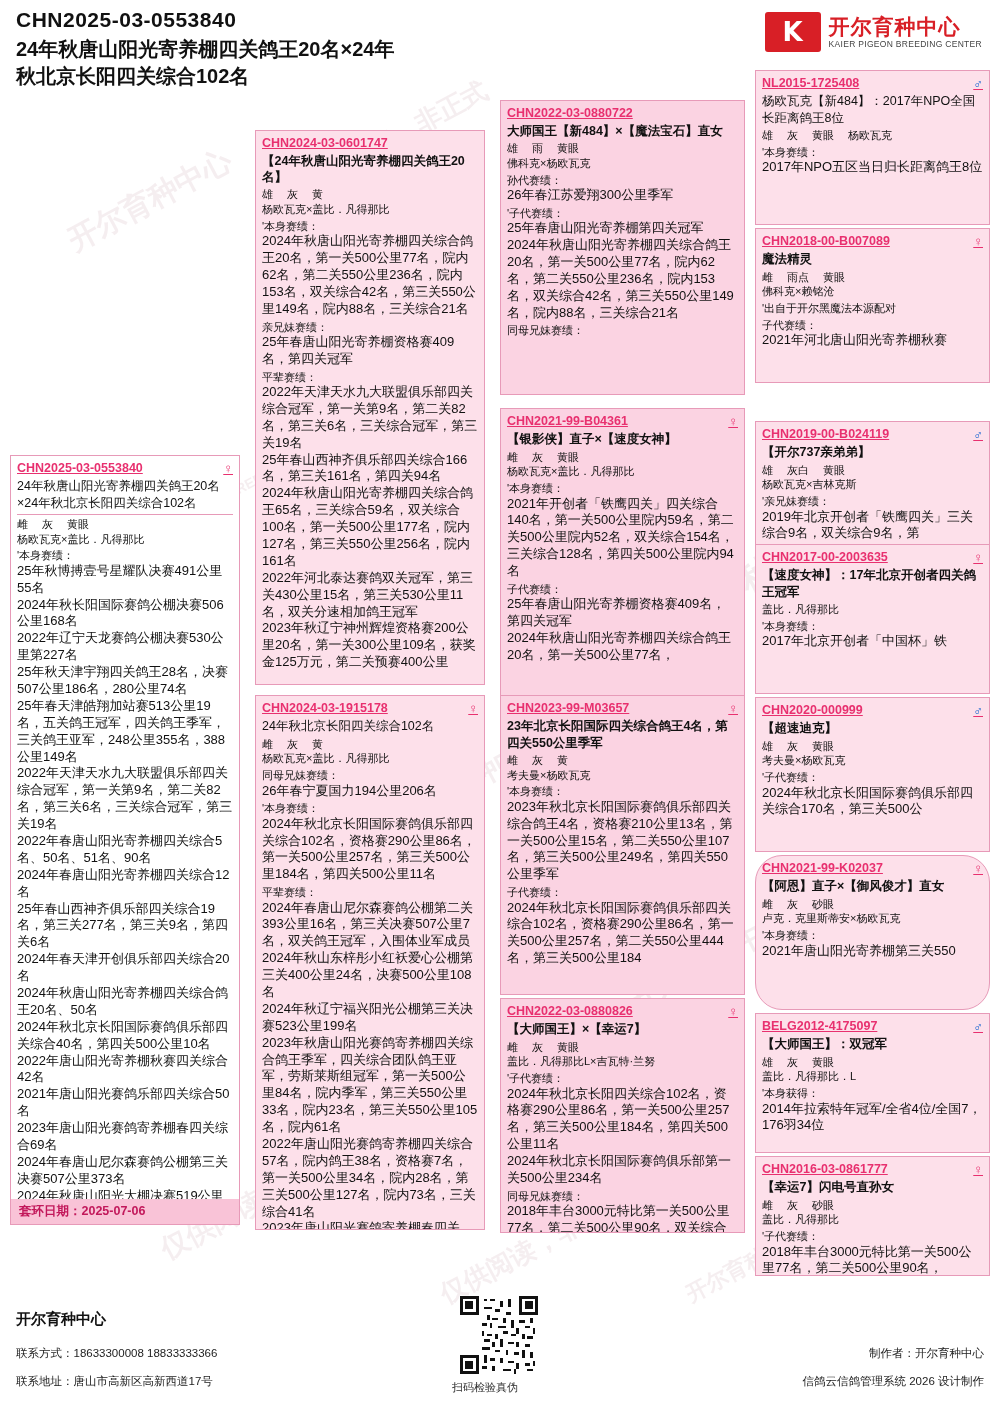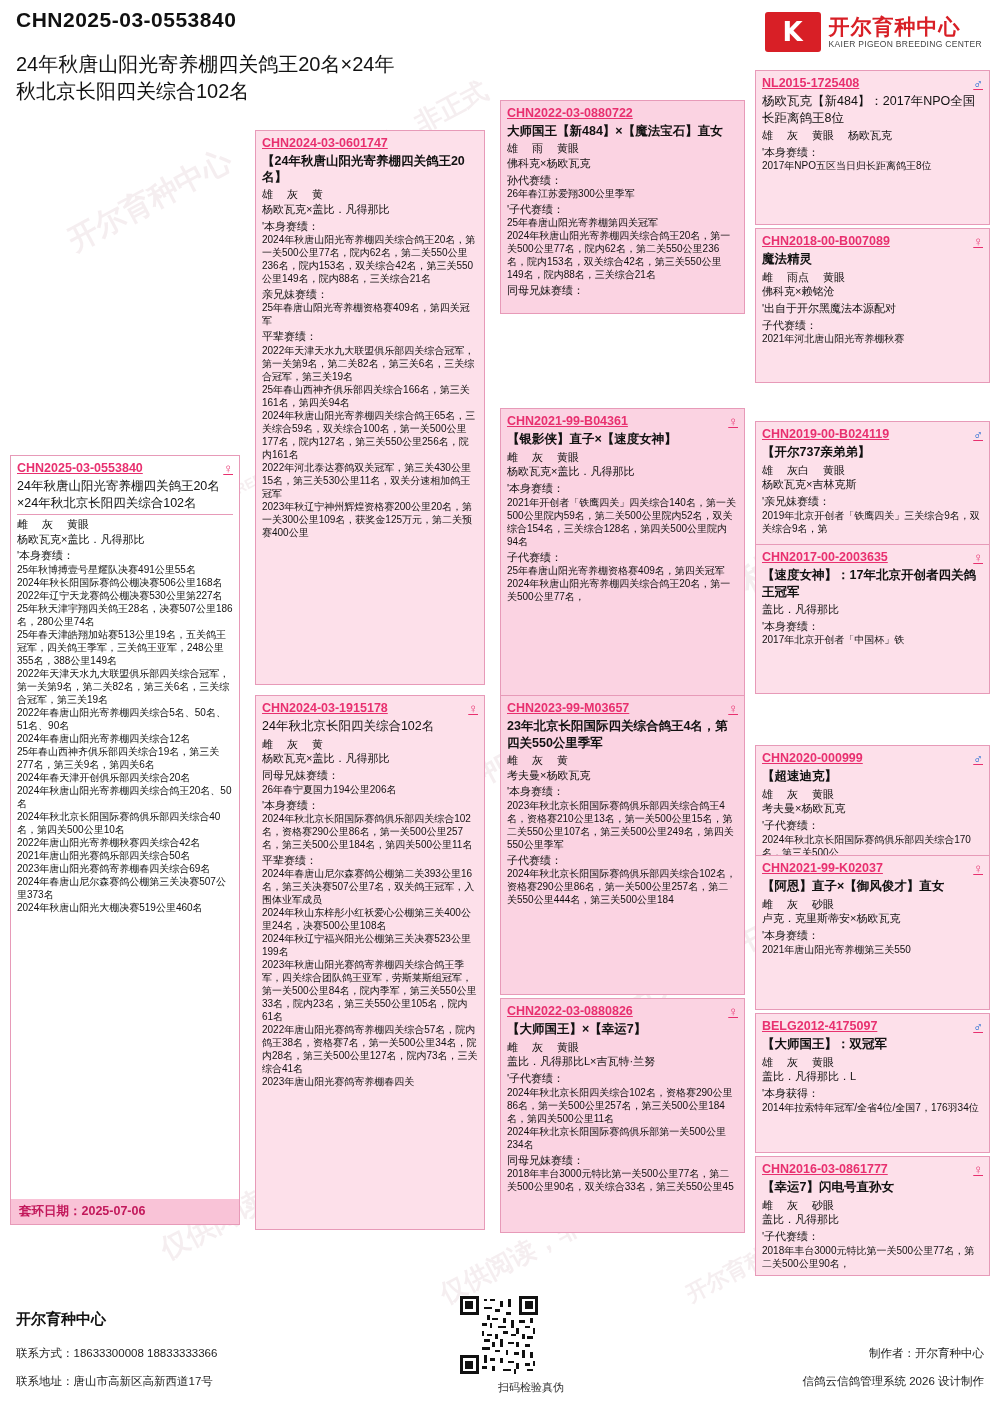--- a/index.html
+++ b/index.html
@@ -19,21 +19,21 @@
     font-weight:bold;
     white-space:nowrap;
     transform:rotate(-28deg);
     pointer-events:none;
     user-select:none;
     z-index:0;
   }
   
   .header{position:absolute;left:16px;top:8px;width:700px;z-index:3;}
   .hdr-code{font-size:21px;font-weight:bold;letter-spacing:.5px;}
-  .hdr-title{font-size:20px;font-weight:normal;line-height:1.35;margin-top:19px;}
+  .hdr-title{font-size:20px;font-weight:bold;line-height:1.35;margin-top:4px;}
   .logo{position:absolute;right:18px;top:12px;display:flex;align-items:center;gap:8px;z-index:3;}
   .logo-mark{
     width:56px;height:40px;background:#d81f26;border-radius:3px;
     display:flex;align-items:center;justify-content:center;
     color:#fff;font-size:26px;font-weight:bold;font-family:"DejaVu Sans",sans-serif;
   }
   .logo-txt-cn{font-size:21px;font-weight:bold;color:#d81f26;letter-spacing:1px;line-height:1.1;}
   .logo-txt-en{font-size:8.5px;color:#444;letter-spacing:.3px;}
   
   .card{
@@ -55,32 +55,32 @@
     display:flex;justify-content:space-between;align-items:center;text-decoration:underline;
   }
   .sex{font-size:13px;font-weight:bold;}
   .sex.m{color:#2a6fd4;}
   .sex.f{color:#e8306f;}
   .card-name{font-weight:bold;font-size:12.5px;margin-top:1px;line-height:1.3;}
   .pedi{margin-top:2px;font-size:11px;line-height:1.35;}
   .pedi .row{display:flex;gap:14px;}
   .sect{margin-top:2px;}
   .sect-t{font-size:11px;line-height:1.3;}
-  .body-txt{font-size:10px;line-height:1.3;white-space:pre-line;}
+  .body-txt{font-size:13px;line-height:1.3;white-space:pre-line;}
   .ring-date{
     position:absolute;left:0;bottom:0;width:100%;
     background:#f9c3d7;color:#c2185b;font-weight:bold;
     font-size:12.5px;padding:4px 8px;box-sizing:border-box;
   }
   
   .footer{position:absolute;left:0;bottom:0;width:100%;height:120px;z-index:3;}
   .f-brand{position:absolute;left:16px;top:16px;font-size:15px;font-weight:bold;}
   .f-line{position:absolute;left:16px;font-size:11.5px;color:#222;}
   .qr{position:absolute;left:460px;top:2px;width:78px;height:78px;z-index:3;}
-  .qr-cap{position:absolute;left:452px;top:86px;font-size:11px;color:#333;margin-left:46px;}
+  .qr-cap{position:absolute;left:452px;top:86px;font-size:11px;color:#333;}
   .f-right{position:absolute;right:16px;font-size:11.5px;color:#222;text-align:right;}
 </style>
 </head>
 <body>
 
 <div class="wm" style="left:60px;top:180px;font-size:30px;">开尔育种中心</div>
 <div class="wm" style="left:290px;top:120px;font-size:26px;">仅供阅读，非正式</div>
 <div class="wm" style="left:120px;top:480px;font-size:14px;">KAIER PIGEON BREEDING CENTER</div>
 <div class="wm" style="left:640px;top:560px;font-size:34px;">开尔育种中心</div>
 <div class="wm" style="left:620px;top:940px;font-size:30px;">开尔育种中心</div>
@@ -202,21 +202,21 @@
     <div class="sect-t">平辈赛绩：</div>
     <div class="body-txt">2024年春唐山尼尔森赛鸽公棚第二关393公里16名，第三关决赛507公里7名，双关鸽王冠军，入围体业军成员
 2024年秋山东梓彤小红袄爱心公棚第三关400公里24名，决赛500公里108名
 2024年秋辽宁福兴阳光公棚第三关决赛523公里199名
 2023年秋唐山阳光赛鸽寄养棚四关综合鸽王季军，四关综合团队鸽王亚军，劳斯莱斯组冠军，第一关500公里84名，院内季军，第三关550公里33名，院内23名，第三关550公里105名，院内61名
 2022年唐山阳光赛鸽寄养棚四关综合57名，院内鸽王38名，资格赛7名，第一关500公里34名，院内28名，第三关500公里127名，院内73名，三关综合41名
 2023年唐山阳光赛鸽寄养棚春四关</div>
   </div>
 </div>
 
-<div class="card deep" style="left:500px;top:100px;width:245px;height:214px;">
+<div class="card deep" style="left:500px;top:100px;width:245px;height:295px;">
   <div class="card-code">
     <span>CHN2022-03-0880722</span>
     <span class="sex m"></span>
   </div>
   <div class="card-name">大师国王【新484】×【魔法宝石】直女</div>
   <div class="pedi">
     <div class="row">
       <span>雄</span>
       <span>雨</span>
       <span>黄眼</span>
@@ -380,41 +380,41 @@
     <span class="sex f">♀</span>
   </div>
   <div class="card-name">【速度女神】：17年北京开创者四关鸽王冠军</div>
   <div class="pedi">盖比．凡得那比</div>
   <div class="sect">
     <div class="sect-t">'本身赛绩：</div>
     <div class="body-txt">2017年北京开创者「中国杯」铁</div>
   </div>
 </div>
 
-<div class="card pink" style="left:755px;top:697px;width:235px;height:155px;margin-top:48px;">
+<div class="card pink" style="left:755px;top:697px;width:235px;height:155px;">
   <div class="card-code">
     <span>CHN2020-000999</span>
     <span class="sex m">♂</span>
   </div>
   <div class="card-name">【超速迪克】</div>
   <div class="pedi">
     <div class="row">
       <span>雄</span>
       <span>灰</span>
       <span>黄眼</span>
     </div>
     <div>考夫曼×杨欧瓦克</div>
   </div>
   <div class="sect">
     <div class="sect-t">'子代赛绩：</div>
     <div class="body-txt">2024年秋北京长阳国际赛鸽俱乐部四关综合170名，第三关500公</div>
   </div>
 </div>
 
-<div class="card pink" style="left:755px;top:855px;width:235px;height:155px;">
+<div class="card pink" style="left:755px;top:855px;width:235px;height:155px;border-radius:27px;">
   <div class="card-code">
     <span>CHN2021-99-K02037</span>
     <span class="sex f">♀</span>
   </div>
   <div class="card-name">【阿恩】直子×【御风俊才】直女</div>
   <div class="pedi">
     <div class="row">
       <span>雌</span>
       <span>灰</span>
       <span>砂眼</span>

